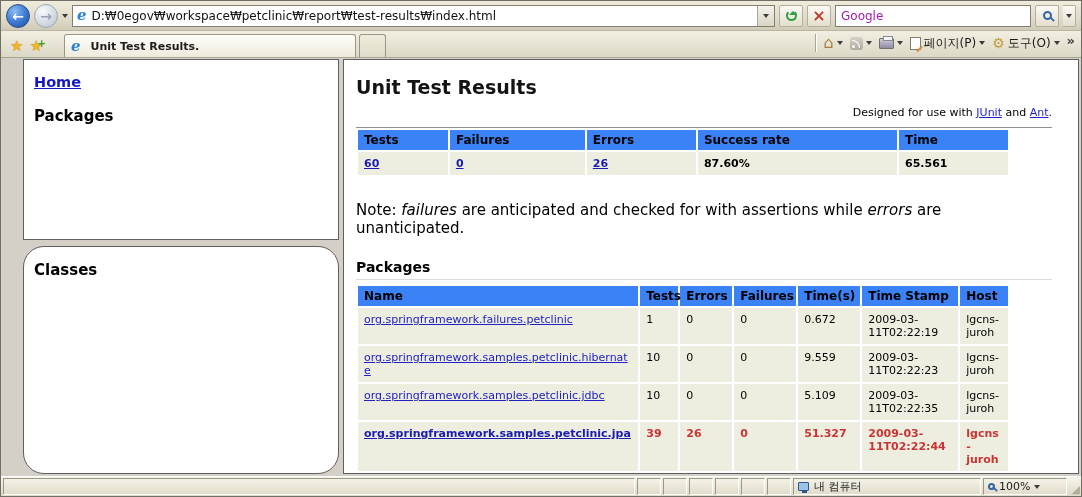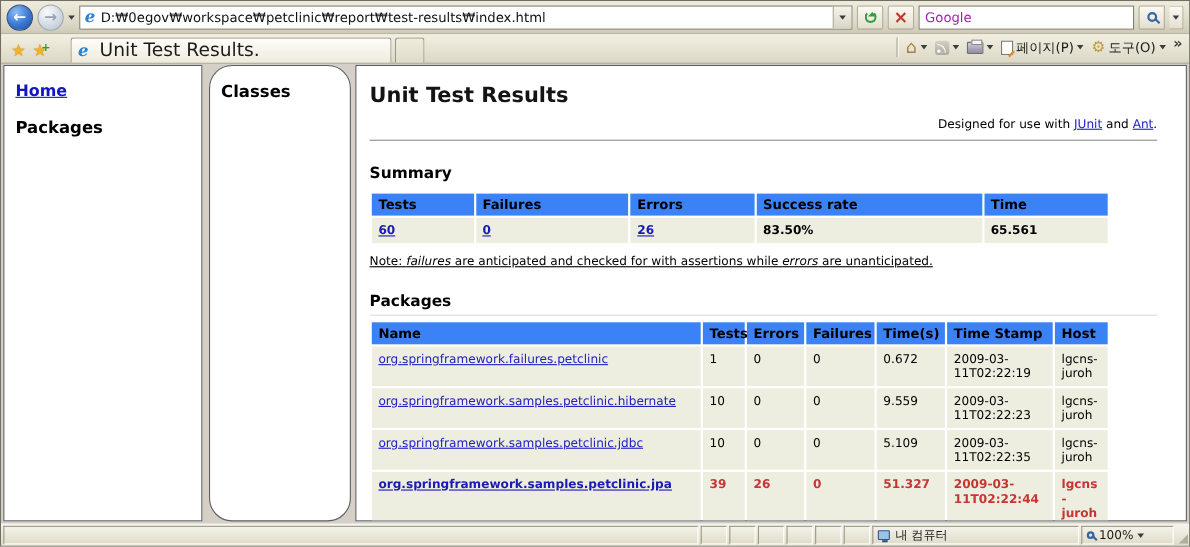--- a/index.html
+++ b/index.html
@@ -48,21 +48,21 @@
 
   
   .tab-bar { height:27px; flex:0 0 27px; display:flex; align-items:flex-end;
     background:linear-gradient(#f2efe2,#dcd8c6); padding:0 6px; border-bottom:1px solid #a9a593; }
   .star { color:#f0b429; font-size:15px; line-height:22px; text-shadow:0 0 1px #a87d1c; margin:0 3px; cursor:pointer; }
   .star-add { position:relative; }
   .star-add .plus { position:absolute; right:-3px; bottom:2px; color:#2e9e2e; font-size:10px; font-weight:bold; text-shadow:none; }
   .tab { width:292px; height:23px; margin-left:18px; display:flex; align-items:center; gap:5px;
     background:linear-gradient(#fefdf9,#eeebdc); border:1px solid #9a9684; border-bottom:none;
     border-radius:3px 3px 0 0; padding:0 6px; cursor:pointer; }
-  .tab-title { font-size:17px; color:#1c1c1c; white-space:nowrap; overflow:hidden; }
+  .tab-title { font-size:11px; color:#1c1c1c; white-space:nowrap; overflow:hidden;font-weight:bold; }
   .tab-stub { width:27px; height:23px; margin-left:3px; background:linear-gradient(#efecdd,#e0dcca);
     border:1px solid #9a9684; border-bottom:none; border-radius:3px 3px 0 0; cursor:pointer; }
   .cmd-group { margin-left:auto; display:flex; align-items:center; gap:7px; height:100%; padding-bottom:2px; }
   .cmd-sep { width:1px; height:18px; background:#a9a593; box-shadow:1px 0 0 #fff; }
   .cmd-btn { display:flex; align-items:center; gap:3px; cursor:pointer; }
   .home-glyph { font-size:16px; color:#a9813f; line-height:1; }
   .feed-glyph { width:13px; height:13px; border-radius:3px; background:linear-gradient(#d5d1c5,#aeaa9e);
     position:relative; display:inline-block; }
   .feed-glyph::before { content:""; position:absolute; left:2px; bottom:2px; width:3px; height:3px; border-radius:50%; background:#fff; }
   .feed-glyph::after { content:""; position:absolute; left:2px; bottom:2px; width:7px; height:7px;
@@ -71,21 +71,21 @@
     border:1px solid #73706a; border-radius:1px; position:relative; display:inline-block; }
   .printer-glyph::before { content:""; position:absolute; top:-3px; left:3px; width:8px; height:3px; background:#f5f5f5; border:1px solid #8a8a8a; }
   .page-glyph { width:11px; height:13px; background:#fff; border:1px solid #7f7c70; position:relative; display:inline-block; }
   .page-glyph::after { content:""; position:absolute; right:-3px; bottom:-1px; width:7px; height:2px; background:#e08a2e; transform:rotate(-45deg); }
   .gear-glyph { font-size:14px; color:#c09a3e; line-height:1; }
   .cmd-label { font-size:12px; color:#1a1a1a; }
   .overflow { font-size:13px; font-weight:bold; color:#3c3c3c; align-self:flex-start; margin-top:2px; cursor:pointer; }
 
   
   .content { flex:1 1 auto; display:flex; background:#d4d0c8; overflow:hidden; }
-  .sidebar { flex:0 0 318px; display:flex; flex-direction:row; padding:1px 0 2px 2px; }
+  .sidebar { flex:0 0 318px; display:flex; flex-direction:column; padding:1px 0 2px 2px;margin-left:20px; }
   .frame { background:#fff; border:1px solid #5f5f5f; overflow:hidden; }
   .frame-top { flex:0 0 181px; padding:12px 10px; }
   .frame-gap { flex:0 0 6px; }
   .frame-bottom { flex:1 1 auto; padding:12px 10px;border-radius:21px; }
   .v-gap { flex:0 0 4px; }
   .main-frame { flex:1 1 auto; margin:1px 2px 2px 0; background:#fff; border:1px solid #5f5f5f;
     padding:6px 26px 0 12px; overflow:hidden; font-size:11px; color:#000; }
 
   .home-link { display:inline-block; font-size:14.5px; font-weight:bold; color:#1515c8; text-decoration:underline; cursor:pointer; }
   .side-heading { font-size:15px; font-weight:bold; color:#000; margin:16px 0 8px; }
@@ -99,21 +99,21 @@
   hr.rule.light { border-top:1px solid #dcdcdc; margin:-4px 0 4px; }
 
   table.report { border-collapse:separate; border-spacing:2px; width:94%; table-layout:fixed; }
   table.report th { background:#3b82f6; text-align:left; font-size:12px; font-weight:bold; color:#000; padding:3px 6px; }
   table.report td { background:#eeeee0; font-size:11px; color:#000; padding:5px 6px; vertical-align:top; word-wrap:break-word; }
   .summary-table th:nth-child(1){width:14%;} .summary-table th:nth-child(2){width:21%;}
   .summary-table th:nth-child(3){width:17%;} .summary-table th:nth-child(4){width:31%;}
   .summary-table th:nth-child(5){width:17%;}
   .num-link { color:#1a1ab4; font-weight:bold; text-decoration:underline; cursor:pointer; }
   .err { color:#c93535; font-weight:bold; }
-  .note { font-size:11px; margin:8px 0 4px;text-decoration:underline; }
+  .note { font-size:15px; margin:24px 0 4px; }
   .note i { font-style:italic; }
   .packages-table th:nth-child(2){width:38px;} .packages-table th:nth-child(3){width:52px;}
   .packages-table th:nth-child(4){width:62px;} .packages-table th:nth-child(5){width:62px;}
   .packages-table th:nth-child(6){width:96px;} .packages-table th:nth-child(7){width:48px;}
   .pkg-link { color:#2121c4; text-decoration:underline; cursor:pointer; }
   tr.error-row td { color:#c93535; font-weight:bold; }
   tr.error-row .pkg-link { color:#1a1ab4; font-weight:bold; }
 
   
   .status-bar { height:20px; flex:0 0 20px; display:flex; align-items:stretch;
@@ -227,37 +227,36 @@
         </div>
       </div>
     </div>
     <div class="v-gap"></div>
 
     <div class="frame main-frame">
       <h1 class="report-title">Unit Test Results</h1>
       <div class="tagline"><span>Designed for use with </span><a>JUnit</a><span> and </span><a>Ant</a><span>.</span></div>
       <hr class="rule">
 
-      <h2 class="section">Summary</h2>
       <table class="report summary-table">
         <thead>
           <tr>
             <th>Tests</th>
             <th>Failures</th>
             <th>Errors</th>
             <th>Success rate</th>
             <th>Time</th>
           </tr>
         </thead>
         <tbody>
           <tr>
             <td><a class="num-link">60</a></td>
             <td><a class="num-link">0</a></td>
             <td><a class="num-link">26</a></td>
-            <td class="err">83.50%</td>
+            <td class="err">87.60%</td>
             <td class="err">65.561</td>
           </tr>
         </tbody>
       </table>
       <div class="note"><span>Note: </span><i>failures</i><span> are anticipated and checked for with assertions while </span><i>errors</i><span> are unanticipated.</span></div>
 
       <h2 class="section">Packages</h2>
       <hr class="rule light">
       <table class="report packages-table">
         <thead>

